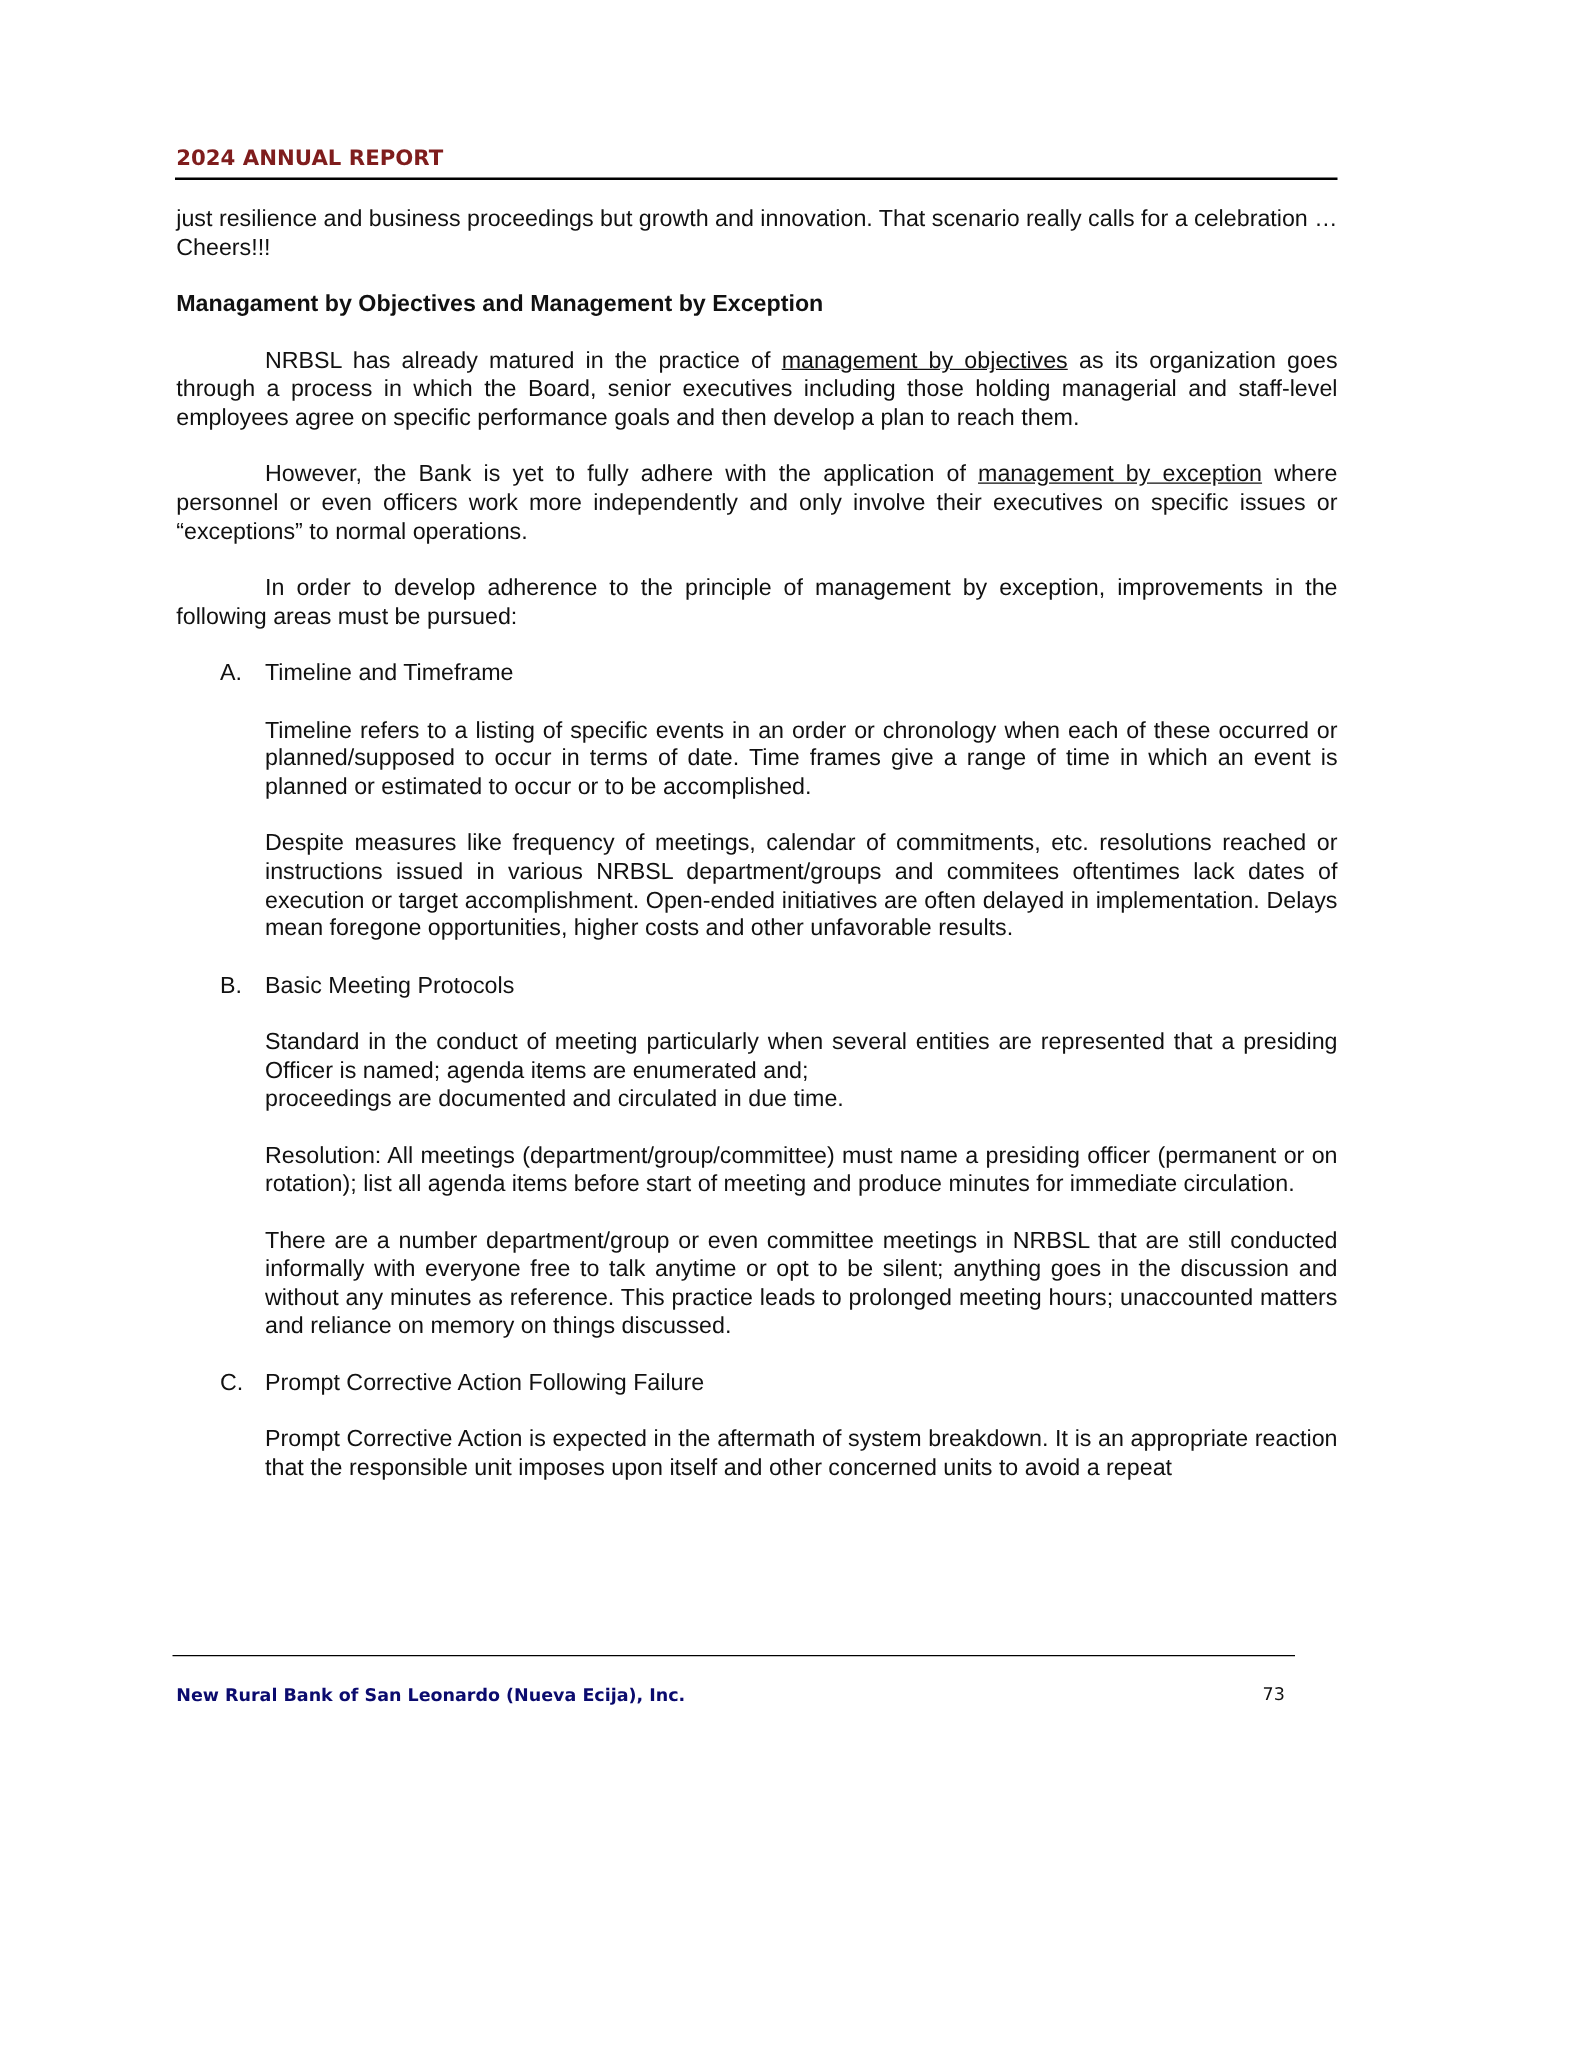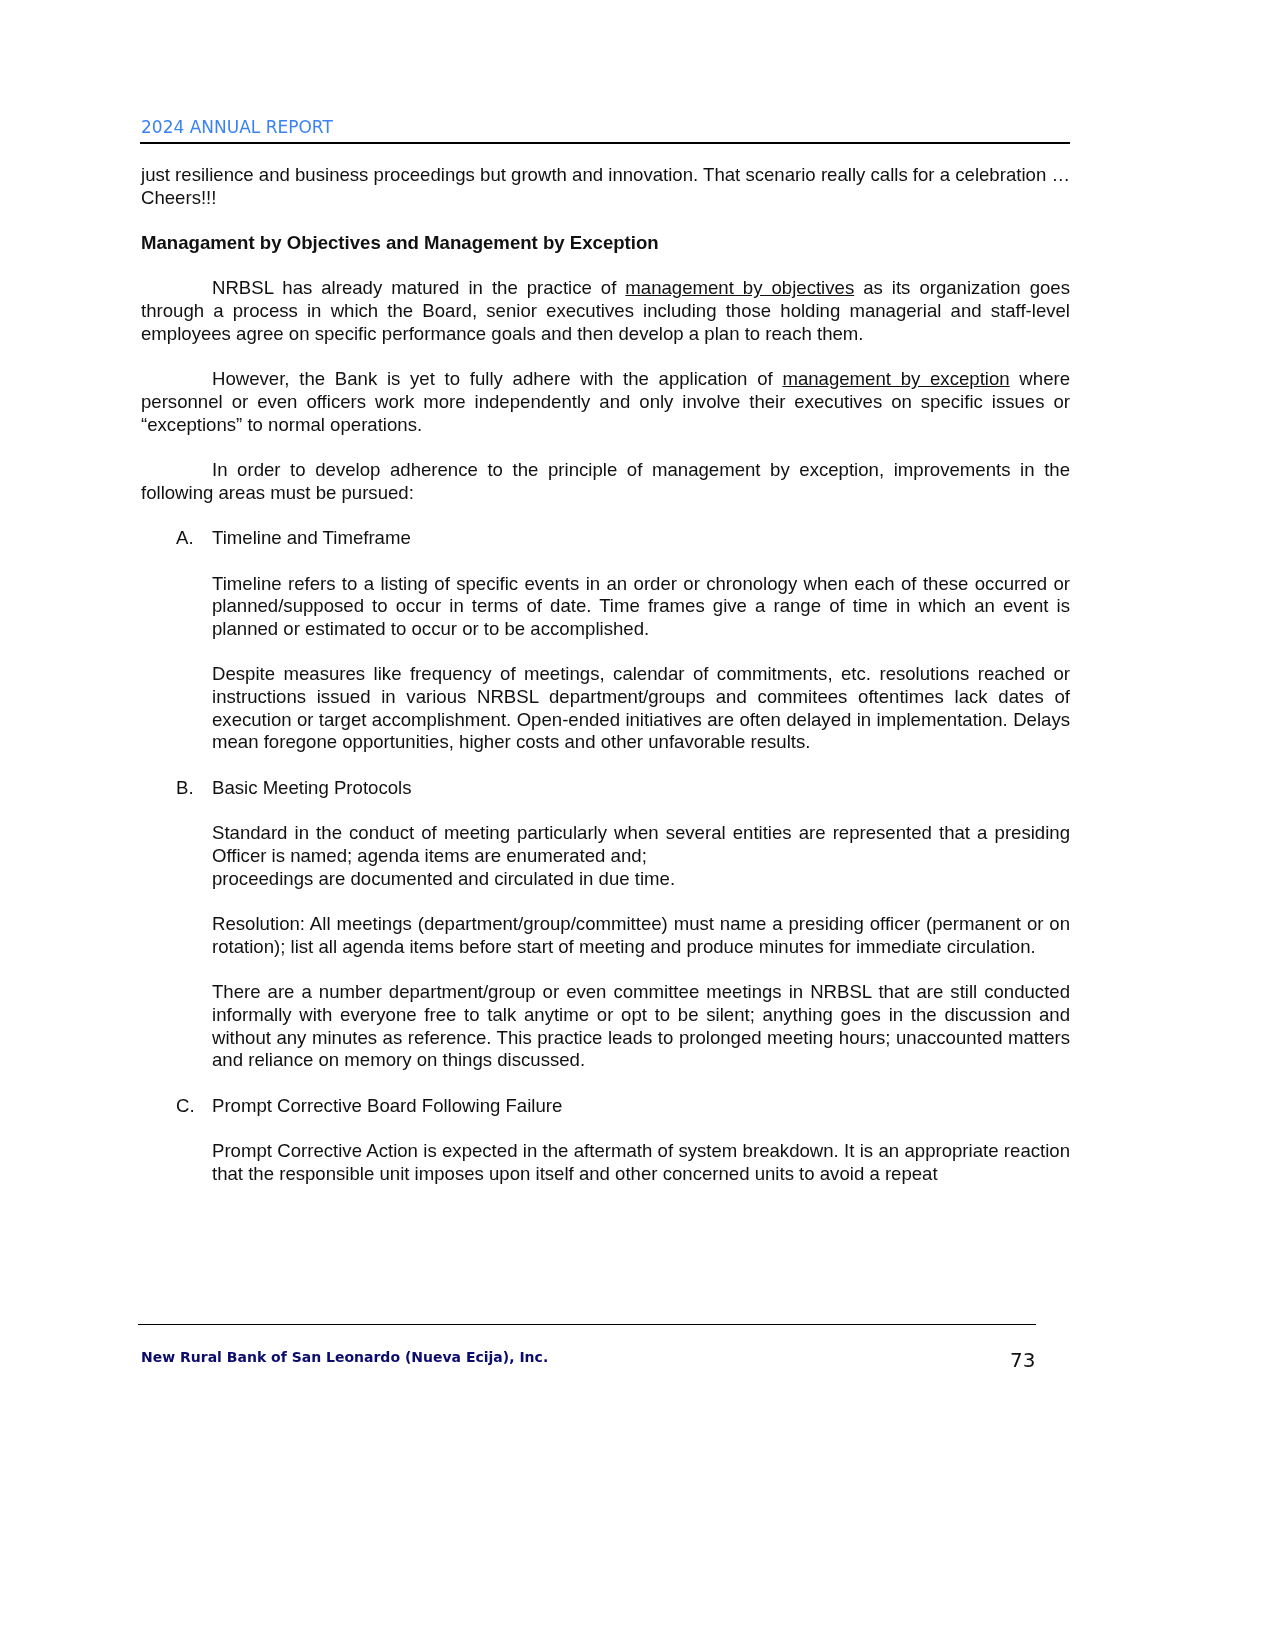--- a/index.html
+++ b/index.html
@@ -1,42 +1,42 @@
 <!DOCTYPE html>
 <html><head>
 <meta charset="utf-8">
 <style>
   html, body { margin: 0; padding: 0; background: #ffffff; }
   body { width: 1275px; height: 1650px; position: relative; overflow: hidden; }
   .page { position: absolute; left: 0; top: 0; width: 1275px; height: 1650px; }
   .header-title {
     position: absolute; left: 141px; top: 117px;
-    font-family: "DejaVu Sans", sans-serif; font-weight: normal; font-size: 17px;
-    color: #3b82f6; letter-spacing: 0px;
+    font-family: "DejaVu Sans", sans-serif; font-weight: bold; font-size: 17px;
+    color: #7f1d1d; letter-spacing: 0px;
   }
   .header-rule { position: absolute; left: 140px; top: 142px; width: 930px; height: 0; border-top: 2px solid #000; }
   .body-text {
     position: absolute; left: 141px; top: 164px; width: 929px;
     font-family: "Liberation Sans", sans-serif; font-size: 18.6px; line-height: 22.7px; color: #111;
   }
   .body-text p { margin: 0 0 22.7px 0; text-align: justify; }
   .indent { text-indent: 71px; }
   .heading { font-weight: bold; }
   .u { text-decoration: underline; }
   .item { position: relative; padding-left: 71px; }
   .item-letter { position: absolute; left: 35px; top: 0; }
   .sub { padding-left: 71px; }
   .footer-rule { position: absolute; left: 138px; top: 1324px; width: 898px; height: 0; border-top: 1.5px solid #000; }
   .footer-org {
     position: absolute; left: 141px; top: 1349px;
     font-family: "DejaVu Sans", sans-serif; font-weight: bold; font-size: 14px; color: #0b0b6e;
   }
   .footer-page {
     position: absolute; left: 1010px; top: 1348px;
-    font-family: "DejaVu Sans", sans-serif; font-size: 20px; color: #111;
+    font-family: "DejaVu Sans", sans-serif; font-size: 14px; color: #111;
   }
 </style>
 </head>
 <body>
 
 <div class="page">
   <div class="header-title">2024 ANNUAL REPORT</div>
   <div class="header-rule"></div>
 
   <div class="body-text">
@@ -52,20 +52,20 @@
     <p class="item"><span class="item-letter">A.</span><span>Timeline and Timeframe</span></p>
     <p class="sub">Timeline refers to a listing of specific events in an order or chronology when each of these occurred or planned/supposed to occur in terms of date. Time frames give a range of time in which an event is planned or estimated to occur or to be accomplished.</p>
     <p class="sub">Despite measures like frequency of meetings, calendar of commitments, etc. resolutions reached or instructions issued in various NRBSL department/groups and commitees oftentimes lack dates of execution or target accomplishment. Open-ended initiatives are often delayed in implementation. Delays mean foregone opportunities, higher costs and other unfavorable results.</p>
 
     <p class="item"><span class="item-letter">B.</span><span>Basic Meeting Protocols</span></p>
     <p class="sub" style="margin-bottom:0">Standard in the conduct of meeting particularly when several entities are represented that a presiding Officer is named; agenda items are enumerated and;</p>
     <p class="sub">proceedings are documented and circulated in due time.</p>
     <p class="sub">Resolution: All meetings (department/group/committee) must name a presiding officer (permanent or on rotation); list all agenda items before start of meeting and produce minutes for immediate circulation.</p>
     <p class="sub">There are a number department/group or even committee meetings in NRBSL that are still conducted informally with everyone free to talk anytime or opt to be silent; anything goes in the discussion and without any minutes as reference. This practice leads to prolonged meeting hours; unaccounted matters and reliance on memory on things discussed.</p>
 
-    <p class="item"><span class="item-letter">C.</span><span>Prompt Corrective Board Following Failure</span></p>
+    <p class="item"><span class="item-letter">C.</span><span>Prompt Corrective Action Following Failure</span></p>
     <p class="sub">Prompt Corrective Action is expected in the aftermath of system breakdown. It is an appropriate reaction that the responsible unit imposes upon itself and other concerned units to avoid a repeat</p>
   </div>
 
   <div class="footer-rule"></div>
   <div class="footer-org">New Rural Bank of San Leonardo (Nueva Ecija), Inc.</div>
   <div class="footer-page">73</div>
 </div>
 
 </body></html>

